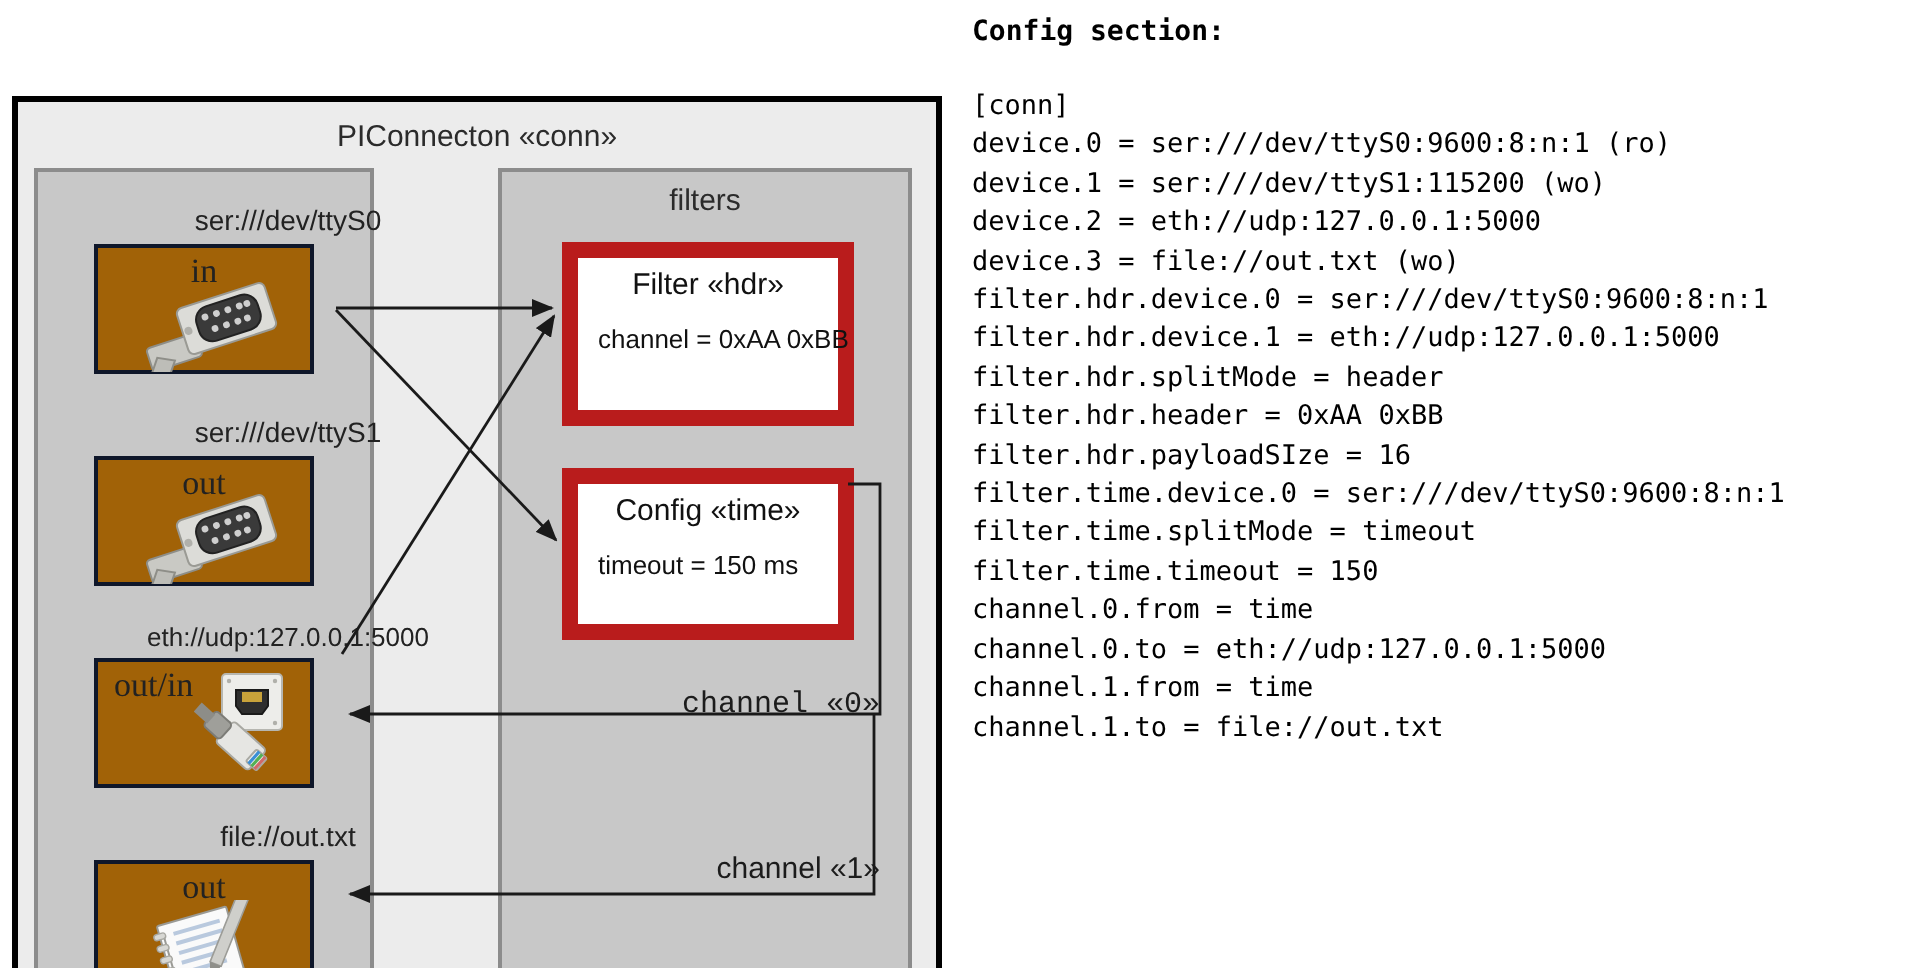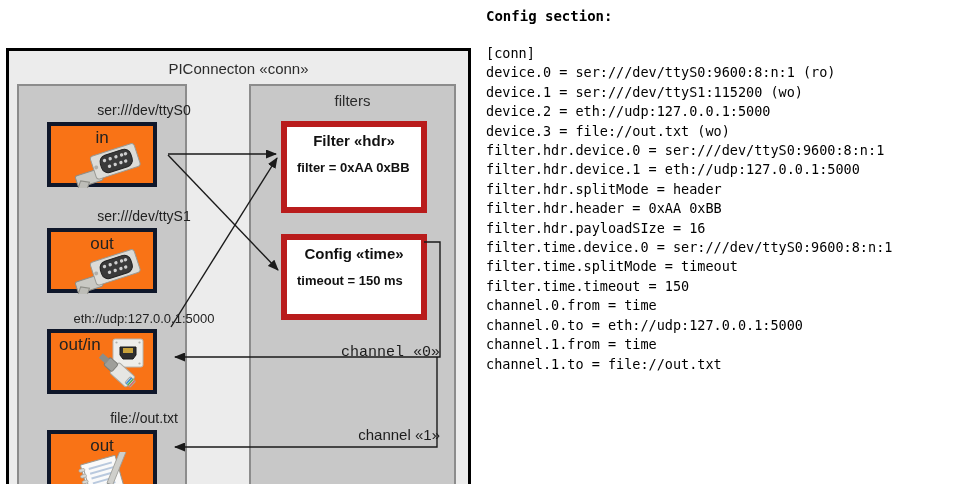--- a/index.html
+++ b/index.html
@@ -14,26 +14,26 @@
                font-size:15px;color:#2b2b2b;}
 
   .panel{position:absolute;background:#c8c8c8;border:2px solid #8c8c8c;box-sizing:border-box;}
   .panel-title{position:absolute;top:6px;left:0;width:100%;text-align:center;
                font-size:15px;color:#2b2b2b;}
 
   #devices-panel{left:17px;top:40px;width:170px;height:422px;}
   #filters-panel{left:249px;top:40px;width:207px;height:422px;}
 
   .dev-label{position:absolute;width:100%;text-align:center;font-size:14px;color:#222;padding-left:42px;}
-  .dev-box{position:absolute;background:#f97316;border:4px solid #0f172a;box-sizing:border-box;}
+  .dev-box{position:absolute;background:#a16207;border:2px solid #0f172a;box-sizing:border-box;font-family:Liberation Serif, serif;}
   .dev-word{position:absolute;top:2px;left:0;width:100%;text-align:center;
             font-size:17px;color:#222;z-index:3;}
   .dev-icon{position:absolute;}
 
-  .filter-box{position:absolute;background:#fff;border:6px solid #b91c1c;box-sizing:border-box;font-weight:bold;}
+  .filter-box{position:absolute;background:#fff;border:8px solid #b91c1c;box-sizing:border-box;}
   .filter-title{position:absolute;top:5px;left:0;width:100%;text-align:center;
                 font-size:15px;color:#111;}
   .filter-attrs{position:absolute;top:32px;left:10px;font-size:13px;color:#111;line-height:17px;}
   .filter-attrs div{white-space:nowrap;}
 
   .chan-label{position:absolute;font-size:15px;color:#1c1c1c;white-space:nowrap;}
 
   svg.edges{position:absolute;left:0;top:0;width:478px;height:484px;pointer-events:none;}
 
   
@@ -162,21 +162,21 @@
         </svg>
       </div>
     </div>
 
     <div class="panel" id="filters-panel">
       <div class="panel-title">filters</div>
 
       <div class="filter-box" style="left:30px;top:35px;width:146px;height:92px;">
         <div class="filter-title">Filter «hdr»</div>
         <div class="filter-attrs">
-          <div>filter = 0xAA 0xBB</div>
+          <div>channel = 0xAA 0xBB</div>
         </div>
       </div>
 
       <div class="filter-box" style="left:30px;top:148px;width:146px;height:86px;">
         <div class="filter-title">Config «time»</div>
         <div class="filter-attrs">
           <div>timeout = 150 ms</div>
         </div>
       </div>
 

